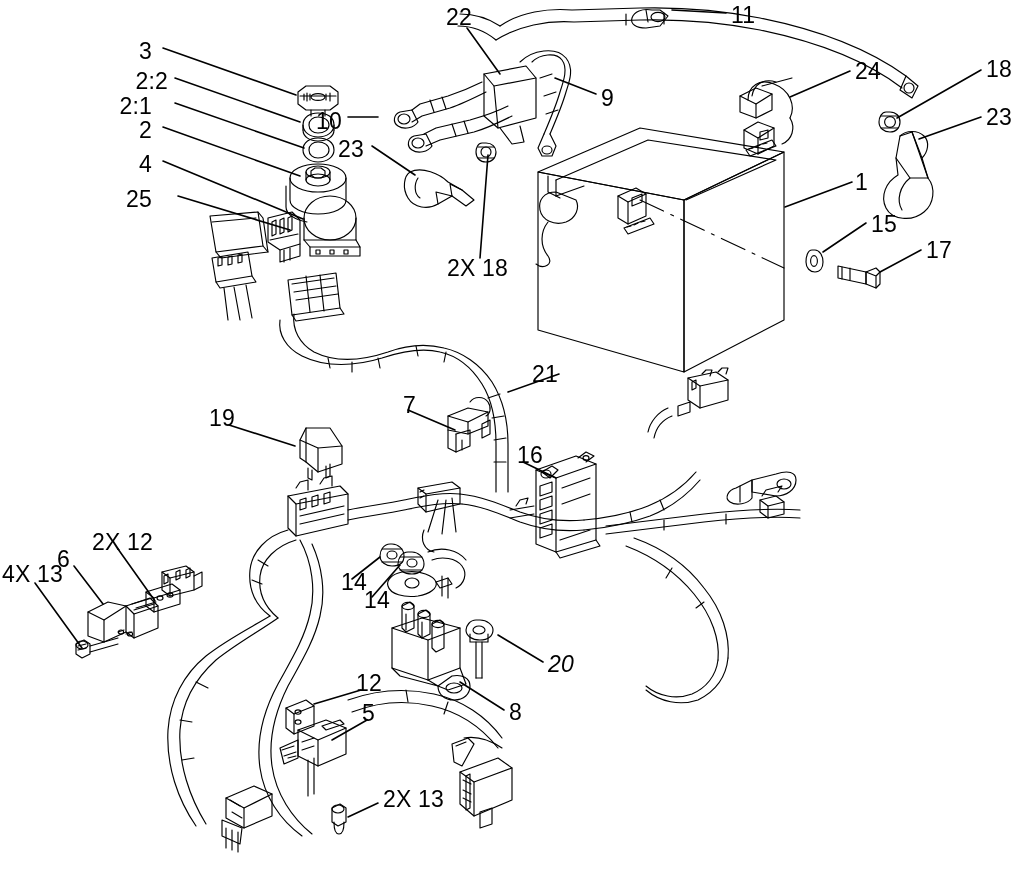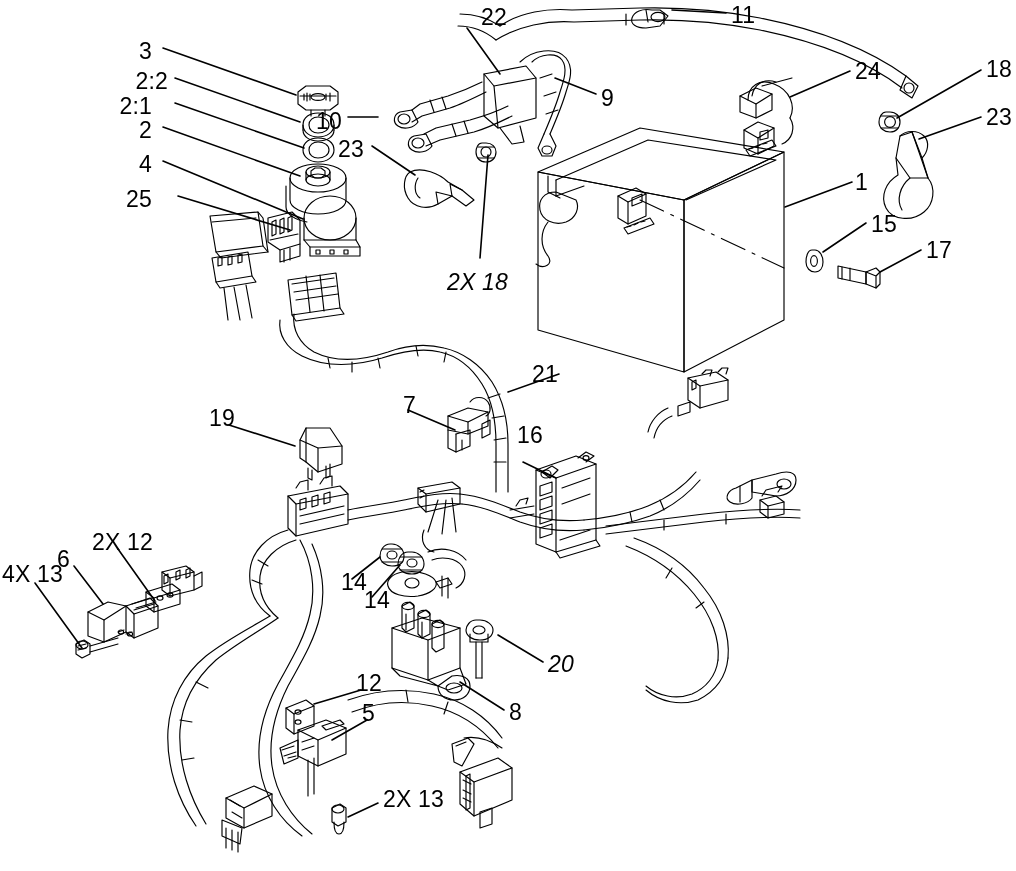--- a/index.html
+++ b/index.html
@@ -526,35 +526,35 @@
   <div class="callout r" style="left:152px; top:40px;">3</div>
   <div class="callout r" style="left:168px; top:70px;">2:2</div>
   <div class="callout r" style="left:152px; top:95px;">2:1</div>
   <div class="callout r" style="left:152px; top:119px;">2</div>
   <div class="callout r" style="left:152px; top:153px;">4</div>
   <div class="callout r" style="left:152px; top:188px;">25</div>
 
   <div class="callout r" style="left:342px; top:110px;">10</div>
   <div class="callout r" style="left:364px; top:138px;">23</div>
 
-  <div class="callout" style="left:446px; top:6px;margin-left:35px;">22</div>
+  <div class="callout" style="left:446px; top:6px;">22</div>
   <div class="callout" style="left:601px; top:87px;">9</div>
   <div class="callout" style="left:731px; top:4px;text-align:right;">11</div>
   <div class="callout" style="left:855px; top:60px;">24</div>
   <div class="callout" style="left:986px; top:58px;">18</div>
   <div class="callout" style="left:986px; top:106px;">23</div>
   <div class="callout" style="left:855px; top:171px;">1</div>
   <div class="callout" style="left:871px; top:213px;">15</div>
   <div class="callout" style="left:926px; top:239px;">17</div>
 
-  <div class="callout" style="left:447px; top:271px;font-style:italic;">2X 18</div>
+  <div class="callout" style="left:447px; top:257px;">2X 18</div>
   <div class="callout" style="left:532px; top:363px;">21</div>
   <div class="callout" style="left:403px; top:394px;">7</div>
   <div class="callout" style="left:209px; top:407px;">19</div>
-  <div class="callout" style="left:517px; top:424px;">16</div>
+  <div class="callout" style="left:517px; top:444px;">16</div>
 
   <div class="callout" style="left:92px;  top:531px;">2X 12</div>
   <div class="callout" style="left:57px;  top:548px;">6</div>
   <div class="callout" style="left:2px;   top:563px;">4X 13</div>
 
   <div class="callout" style="left:341px; top:571px;">14</div>
   <div class="callout" style="left:364px; top:589px;">14</div>
   <div class="callout" style="left:548px; top:653px;font-style:italic;">20</div>
   <div class="callout" style="left:356px; top:672px;">12</div>
   <div class="callout" style="left:509px; top:701px;">8</div>

